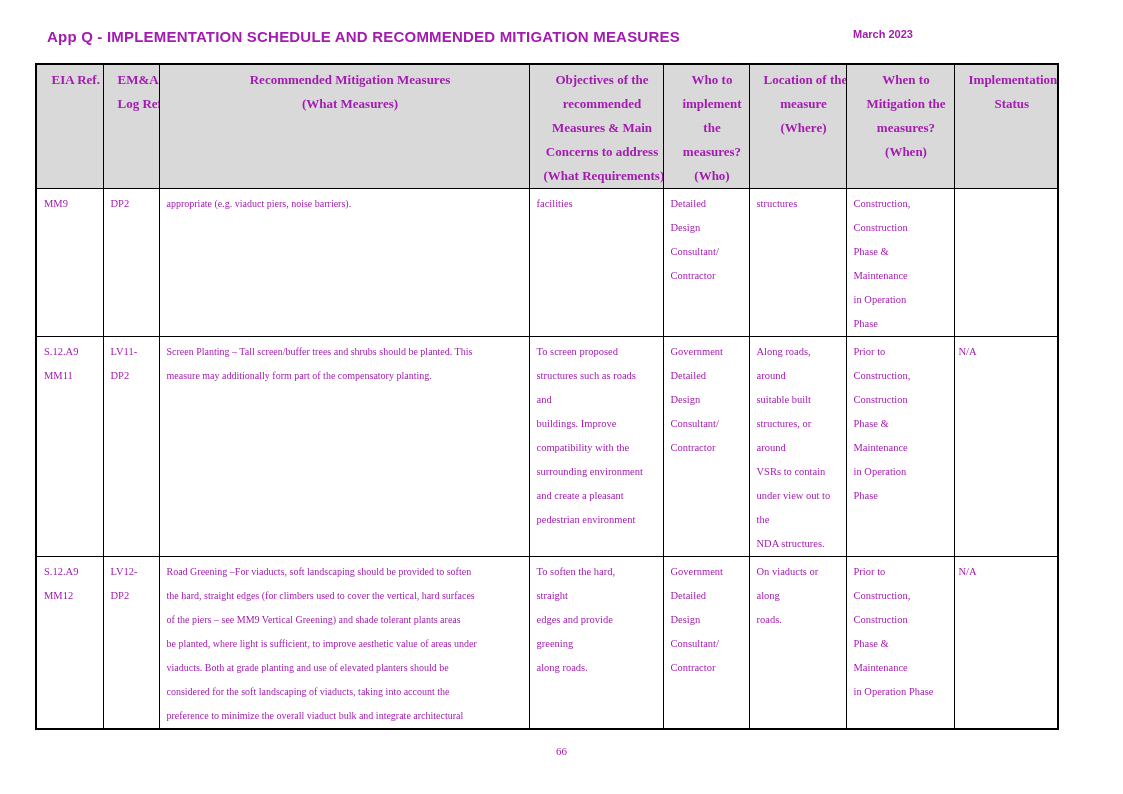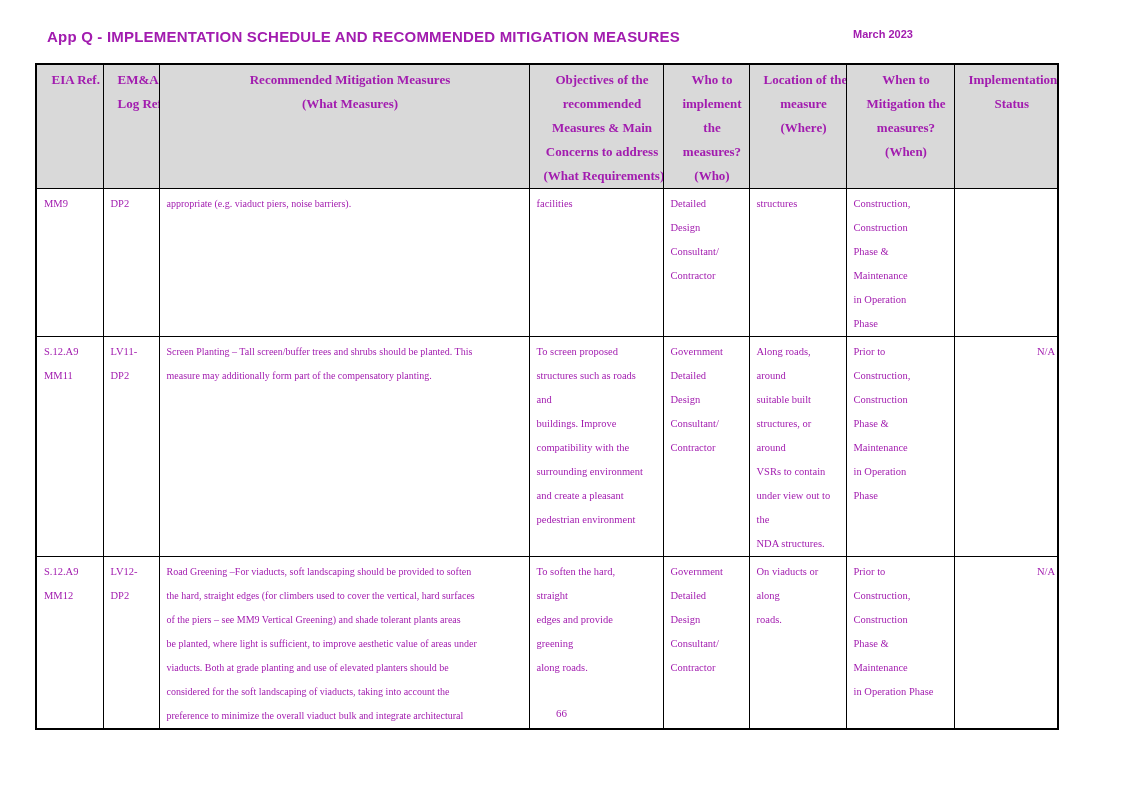--- a/index.html
+++ b/index.html
@@ -63,33 +63,33 @@
     line-height: 24px;
     text-align: left;
     padding: 3px 5px 0 7px;
   }
   table.schedule td.c-measures {
     font-size: 10px;
   }
   table.schedule td.c-loc {
   }
   table.schedule td.c-status {
-    text-align: right;
-    padding-left: 18px;
+    text-align: left;
+    padding-left: 4px;
     padding-right: 2px;
   }
   tr.hdr   { height: 118px; }
   tr.row-0 { height: 146px; }
   tr.row-1 { height: 216px; }
   tr.row-2 { height: 170px; }
   .ln { white-space: nowrap; }
   .page-number {
     position: absolute;
     left: 0;
-    top: 707px;
+    top: 745px;
     width: 1123px;
     text-align: center;
     font-size: 11px;
   }
 </style>
 </head>
 <body>
 
 <div class="page">
 

